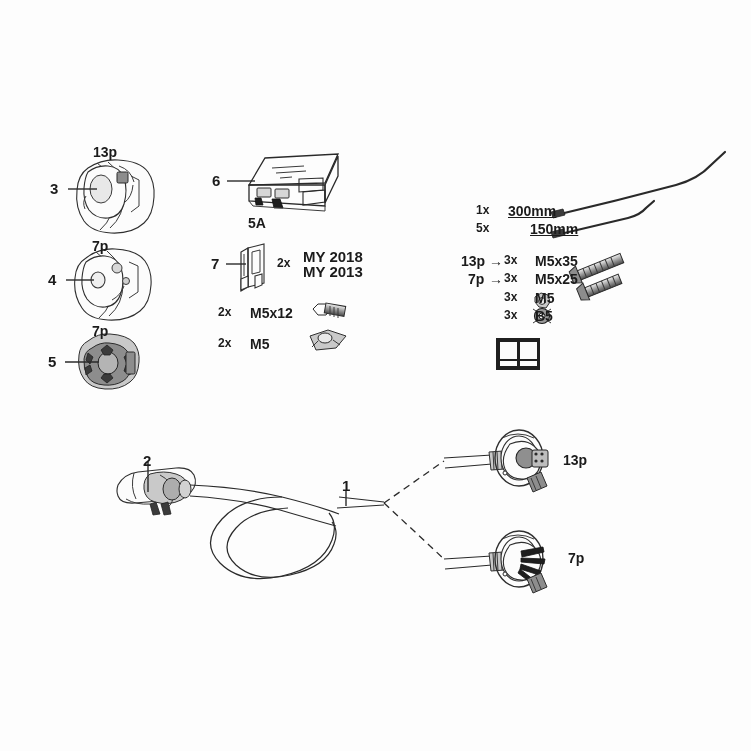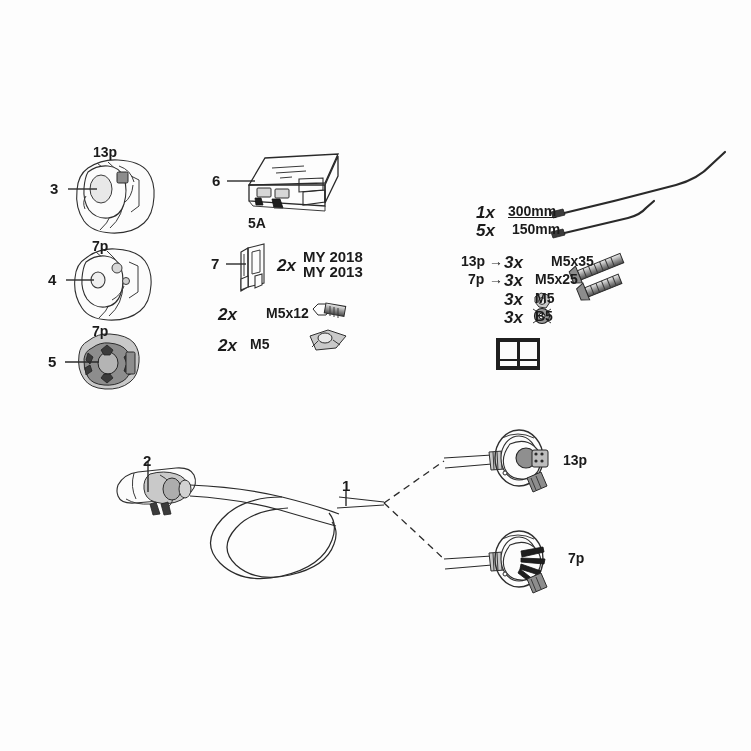--- a/index.html
+++ b/index.html
@@ -14,21 +14,21 @@
   .lbl{
     position:absolute;
     font-weight:bold;
     color:#1b1b1b;
     white-space:nowrap;
     line-height:1;
     -webkit-font-smoothing:none;
   }
   .lbl.num{font-size:15px;}
   .lbl.pin{font-size:14px;}
-  .lbl.qty{font-size:17px;font-style:italic;}
+  .lbl.qty{font-size:12px;}
   .lbl.spec{font-size:14px;}
   .lbl.my{font-size:15px;}
   svg{position:absolute;left:0;top:0;width:751px;height:751px;}
   .ln{stroke:#2a2a2a;fill:none;}
   .thin{stroke:#3a3a3a;stroke-width:1;fill:none;}
   .fillw{fill:#fcfcfc;stroke:#2f2f2f;stroke-width:1.1;}
   .fillg{fill:#c9c9c9;stroke:#2f2f2f;stroke-width:1;}
   .filld{fill:#8d8d8d;stroke:#2b2b2b;stroke-width:1;}
   .filldk{fill:#3b3b3b;stroke:#222;stroke-width:.8;}
   .fillblk{fill:#1e1e1e;stroke:#111;stroke-width:.8;}
@@ -258,33 +258,33 @@
 
 <div class="lbl num" style="left:212px;top:173px;">6</div>
 
 <div class="lbl pin" style="left:248px;top:216px;">5A</div>
 <div class="lbl num" style="left:211px;top:256px;">7</div>
 <div class="lbl qty" style="left:277px;top:257px;">2x</div>
 <div class="lbl my" style="left:303px;top:249px;">MY 2018</div>
 <div class="lbl my" style="left:303px;top:264px;">MY 2013</div>
 
 <div class="lbl qty" style="left:218px;top:306px;">2x</div>
-<div class="lbl spec" style="left:250px;top:306px;margin-left:16px;">M5x12</div>
+<div class="lbl spec" style="left:250px;top:306px;">M5x12</div>
 <div class="lbl qty" style="left:218px;top:337px;">2x</div>
 <div class="lbl spec" style="left:250px;top:337px;">M5</div>
 
 <div class="lbl qty" style="left:476px;top:204px;">1x</div>
 <div class="lbl spec" style="left:508px;top:204px;text-decoration:underline;">300mm</div>
 <div class="lbl qty" style="left:476px;top:222px;">5x</div>
-<div class="lbl spec" style="left:512px;top:222px;">150mm</div>
+<div class="lbl spec" style="left:530px;top:222px;text-decoration:underline;">150mm</div>
 
 <div class="lbl pin" style="left:461px;top:254px;">13p</div>
 <div class="lbl pin" style="left:489px;top:254px;">→</div>
 <div class="lbl qty" style="left:504px;top:254px;">3x</div>
-<div class="lbl spec" style="left:535px;top:254px;margin-left:16px;">M5x35</div>
+<div class="lbl spec" style="left:535px;top:254px;">M5x35</div>
 
 <div class="lbl pin" style="left:468px;top:272px;">7p</div>
 <div class="lbl pin" style="left:489px;top:272px;">→</div>
 <div class="lbl qty" style="left:504px;top:272px;">3x</div>
 <div class="lbl spec" style="left:535px;top:272px;">M5x25</div>
 
 <div class="lbl qty" style="left:504px;top:291px;">3x</div>
 <div class="lbl spec" style="left:535px;top:291px;">M5</div>
 
 <div class="lbl qty" style="left:504px;top:309px;">3x</div>

